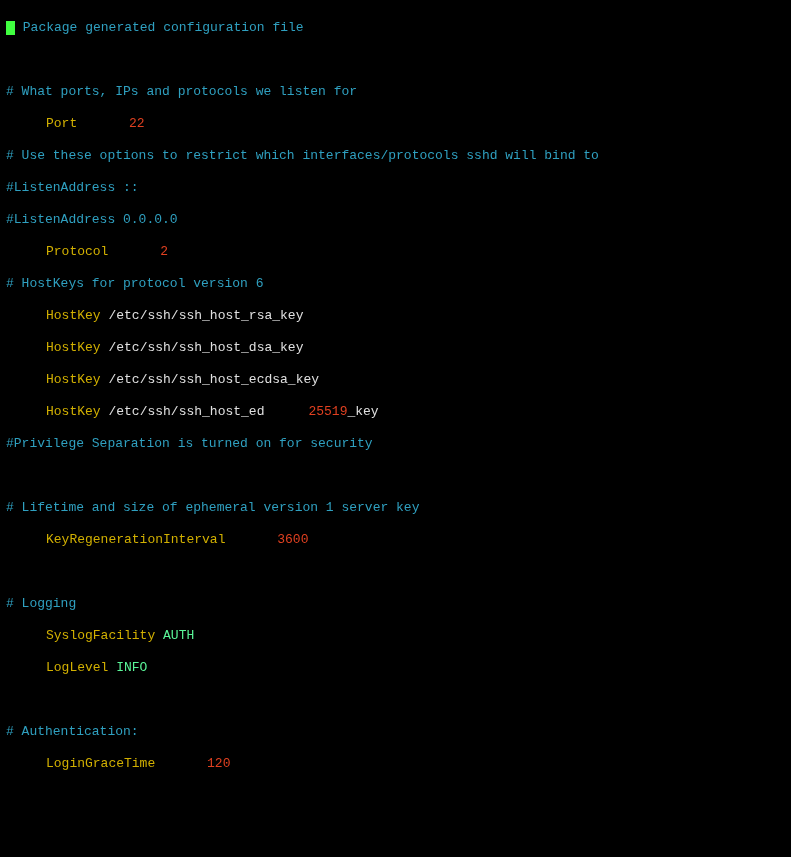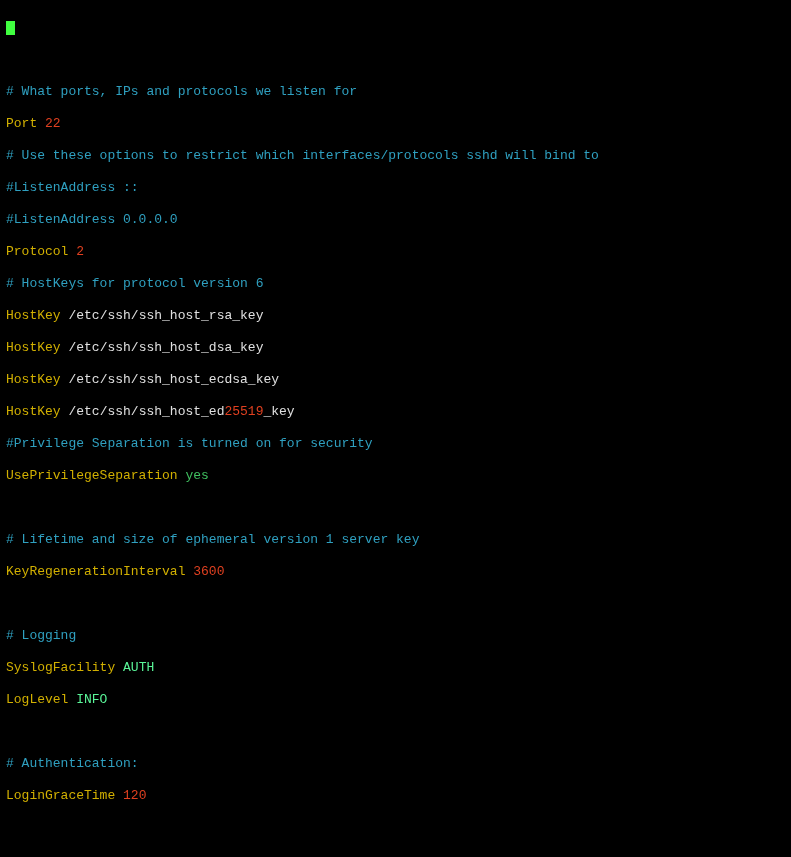--- a/index.html
+++ b/index.html
@@ -14,54 +14,53 @@
     height: 857px;
     overflow: hidden;
   }
   .terminal {
     padding: 4px 6px;
     white-space: pre;
   }
   .line { display: block; min-height: 16px; }
   .blank { min-height: 16px; }
   .c-comment { color: #2fa0c0; } 
-  .c-key { color: #d2b000; }     
+  .c-key { color: #d2b000; margin-left: 40px; }     
   .c-white { color: #e0e0e0; }   
-  .c-red { color: #e04020; }     
+  .c-red { color: #e04020; margin-left: 44px; }     
   .c-green { color: #40c060; }  
   .c-auth { color: #5af598; }
   .cursor {
     background: #40ff40;
     color: #000;
     display: inline-block;
     width: 9px;
     height: 14px;
     vertical-align: text-bottom;
     margin-right: 0;
   }
 </style>
 </head>
 <body>
 
 <div class="terminal">
-<span class="line"><span class="cursor"></span></span>
+<span class="line"><span class="cursor"></span><span class="c-comment"> Package generated configuration file</span></span>
 <span class="line blank"></span>
 <span class="line"><span class="c-comment"># What ports, IPs and protocols we listen for</span></span>
 <span class="line"><span class="c-key">Port </span><span class="c-red">22</span></span>
 <span class="line"><span class="c-comment"># Use these options to restrict which interfaces/protocols sshd will bind to</span></span>
 <span class="line"><span class="c-comment">#ListenAddress ::</span></span>
 <span class="line"><span class="c-comment">#ListenAddress 0.0.0.0</span></span>
 <span class="line"><span class="c-key">Protocol </span><span class="c-red">2</span></span>
 <span class="line"><span class="c-comment"># HostKeys for protocol version 6</span></span>
 <span class="line"><span class="c-key">HostKey </span><span class="c-white">/etc/ssh/ssh_host_rsa_key</span></span>
 <span class="line"><span class="c-key">HostKey </span><span class="c-white">/etc/ssh/ssh_host_dsa_key</span></span>
 <span class="line"><span class="c-key">HostKey </span><span class="c-white">/etc/ssh/ssh_host_ecdsa_key</span></span>
 <span class="line"><span class="c-key">HostKey </span><span class="c-white">/etc/ssh/ssh_host_ed</span><span class="c-red">25519</span><span class="c-white">_key</span></span>
 <span class="line"><span class="c-comment">#Privilege Separation is turned on for security</span></span>
-<span class="line"><span class="c-key">UsePrivilegeSeparation </span><span class="c-green">yes</span></span>
 <span class="line blank"></span>
 <span class="line"><span class="c-comment"># Lifetime and size of ephemeral version 1 server key</span></span>
 <span class="line"><span class="c-key">KeyRegenerationInterval </span><span class="c-red">3600</span></span>
 <span class="line blank"></span>
 <span class="line"><span class="c-comment"># Logging</span></span>
 <span class="line"><span class="c-key">SyslogFacility </span><span class="c-auth">AUTH</span></span>
 <span class="line"><span class="c-key">LogLevel </span><span class="c-auth">INFO</span></span>
 <span class="line blank"></span>
 <span class="line"><span class="c-comment"># Authentication:</span></span>
 <span class="line"><span class="c-key">LoginGraceTime </span><span class="c-red">120</span></span>

